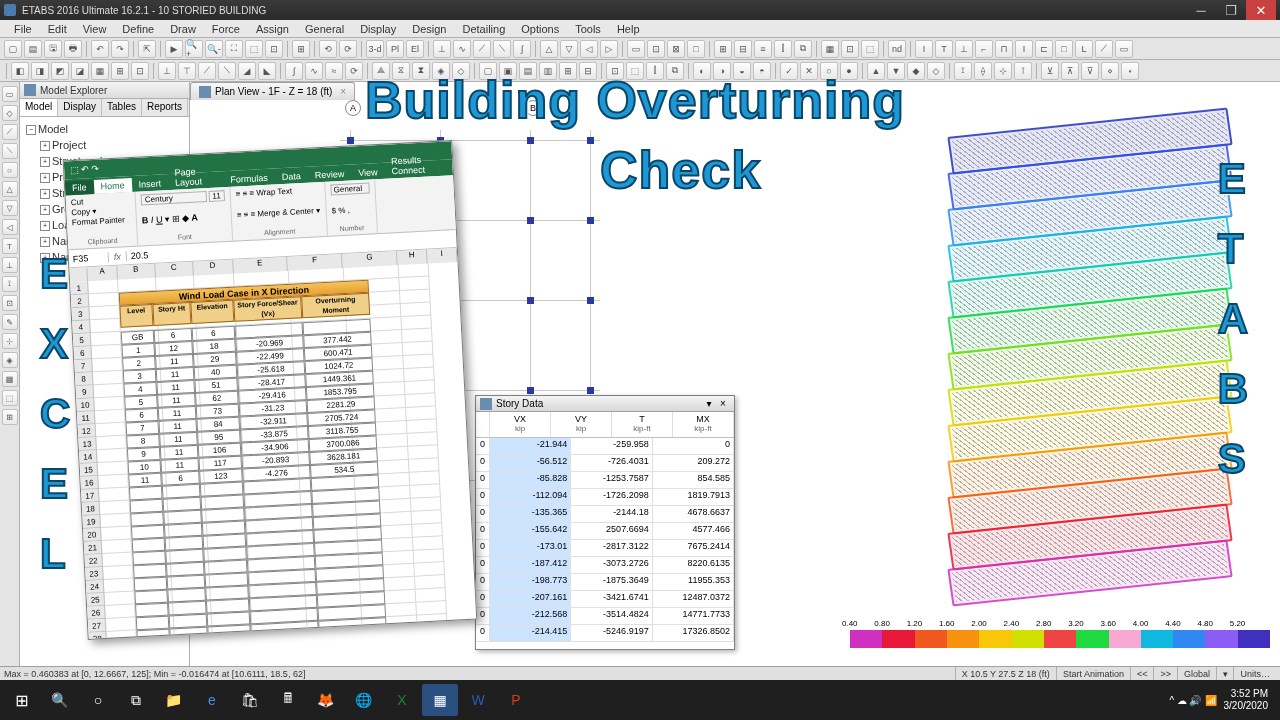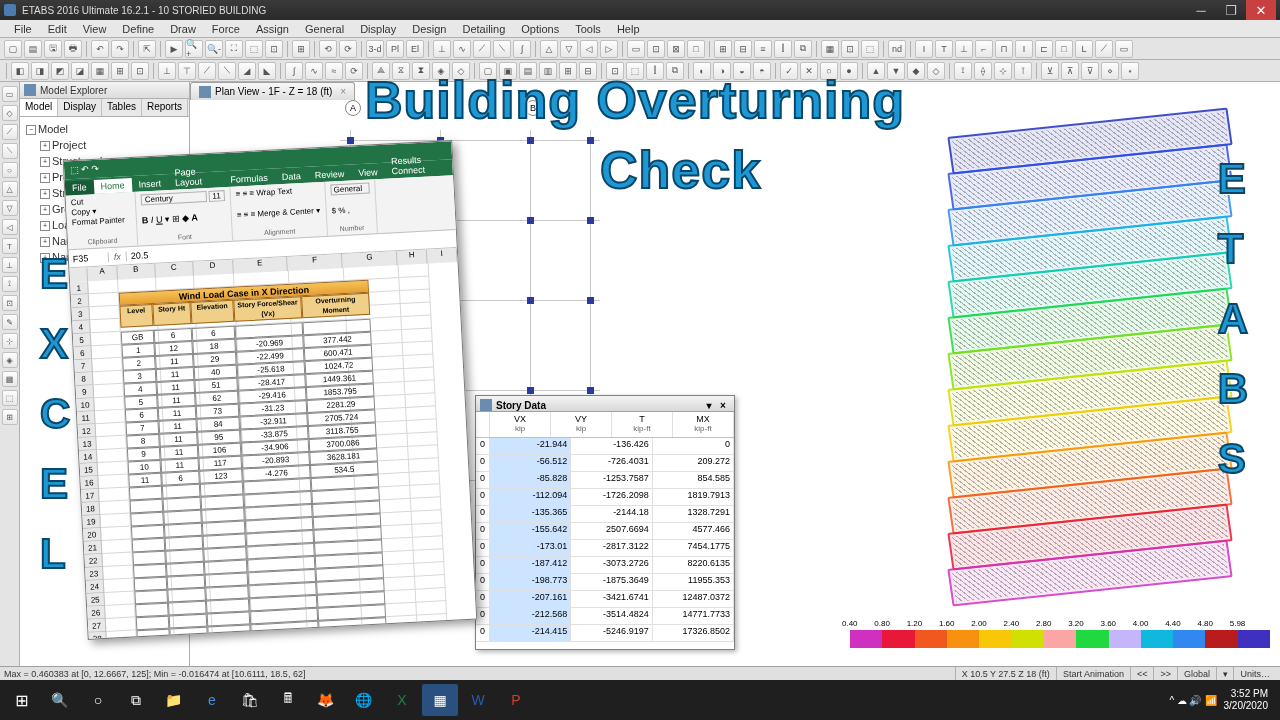--- a/index.html
+++ b/index.html
@@ -82,21 +82,21 @@
 .ex-body { position:relative; }
 .ex-row { display:flex; height:13px; }
 .ex-row .rn { width:18px; background:#e8e8e8; border-right:1px solid #c0c0c0; border-bottom:1px solid #c0c0c0; text-align:center; font-size:8px; line-height:13px; }
 .ex-row .c { border-right:1px solid #d8d8d8; border-bottom:1px solid #d8d8d8; font-size:8px; line-height:13px; padding:0 2px; overflow:hidden; white-space:nowrap; }
 .wind-header { background:linear-gradient(#f4c35a,#e8a030); font-weight:bold; text-align:center; border:1px solid #a06518; }
 .wind-th { background:#f0d088; font-weight:bold; text-align:center; border:1px solid #a06518; font-size:7px; }
 .wind-td { border:1px solid #888; text-align:center; font-size:8px; }
 
 
 .story-data { position:absolute; left:475px; top:395px; width:260px; height:255px; background:#fff; border:1px solid #808080; box-shadow:2px 2px 5px rgba(0,0,0,0.3); z-index:15; font-size:10px; }
-.sd-title { height:16px; background:linear-gradient(#f4f4f4,#d8d8d8); display:flex; align-items:flex-end; padding:0 4px; border-bottom:1px solid #a0a0a0; font-size:10px;font-weight:bold; }
+.sd-title { height:16px; background:linear-gradient(#f4f4f4,#d8d8d8); display:flex; align-items:center; padding:0 4px; border-bottom:1px solid #a0a0a0; font-size:10px; }
 .sd-title .spacer { flex:1; }
 .sd-title .btn { width:14px; text-align:center; font-size:10px; }
 .sd-head { display:flex; height:26px; border-bottom:1px solid #c0c0c0; }
 .sd-head div { flex:1; text-align:center; font-size:9px; padding-top:2px; border-right:1px solid #e0e0e0; }
 .sd-head .unit { display:block; font-size:8px; color:#666; }
 .sd-row { display:flex; height:17px; }
 .sd-row div { flex:1; border-right:1px solid #e0e0e0; border-bottom:1px solid #e0e0e0; padding:1px 3px; font-size:9px; text-align:right; }
 .sd-row div.sel { background:#cce4ff; }
 .sd-row div:first-child { flex:0 0 14px; text-align:center; }
 
@@ -429,40 +429,40 @@
         </div>
         <div class="cs-seg" style="background: rgb(248, 144, 16);">
           <span>1.60</span>
         </div>
         <div class="cs-seg" style="background: rgb(248, 200, 8);">
           <span>2.00</span>
         </div>
         <div class="cs-seg" style="background: rgb(208, 224, 0);">
           <span>2.40</span>
         </div>
-        <div class="cs-seg" style="background: #fca5a5;">
+        <div class="cs-seg" style="background: #ef4444;">
           <span>2.80</span>
         </div>
         <div class="cs-seg" style="background: rgb(32, 216, 64);">
           <span>3.20</span>
         </div>
-        <div class="cs-seg" style="background: #c4b5fd;">
+        <div class="cs-seg" style="background: #f9a8d4;">
           <span>3.60</span>
         </div>
         <div class="cs-seg" style="background: rgb(16, 184, 224);">
           <span>4.00</span>
         </div>
         <div class="cs-seg" style="background: rgb(48, 136, 240);">
           <span>4.40</span>
         </div>
-        <div class="cs-seg" style="background: #b91c1c;">
+        <div class="cs-seg" style="background: #8b5cf6;">
           <span>4.80</span>
         </div>
         <div class="cs-seg" style="background: rgb(64, 48, 192);">
-          <span>5.98</span>
+          <span>5.20</span>
         </div>
       </div>
   </div>
 </div>
 
 <div class="ov-title" style="left:365px; top:70px">Building Overturning</div>
 <div class="ov-title" style="left:600px; top:140px">Check</div>
 <div class="ov-side" style="left:40px; top:250px" id="ov-left">
     <div>E</div>
     <div>X</div>
@@ -1000,21 +1000,21 @@
       <div style="flex: 0 0 14px;"></div>
       <div>VX<span class="unit">kip</span></div>
       <div>VY<span class="unit">kip</span></div>
       <div>T<span class="unit">kip-ft</span></div>
       <div>MX<span class="unit">kip-ft</span></div>
     </div>
   <div id="sd-rows">
       <div class="sd-row">
         <div>0</div>
         <div class="sel">-21.944</div>
-        <div>-136.426</div>
+        <div>-259.958</div>
         <div>0</div>
       </div>
       <div class="sd-row">
         <div>0</div>
         <div class="sel">-56.512</div>
         <div>-726.4031</div>
         <div>209.272</div>
       </div>
       <div class="sd-row">
         <div>0</div>
@@ -1025,33 +1025,33 @@
       <div class="sd-row">
         <div>0</div>
         <div class="sel">-112.094</div>
         <div>-1726.2098</div>
         <div>1819.7913</div>
       </div>
       <div class="sd-row">
         <div>0</div>
         <div class="sel">-135.365</div>
         <div>-2144.18</div>
-        <div>1328.7291</div>
+        <div>4678.6637</div>
       </div>
       <div class="sd-row">
         <div>0</div>
         <div class="sel">-155.642</div>
         <div>2507.6694</div>
         <div>4577.466</div>
       </div>
       <div class="sd-row">
         <div>0</div>
         <div class="sel">-173.01</div>
         <div>-2817.3122</div>
-        <div>7454.1775</div>
+        <div>7675.2414</div>
       </div>
       <div class="sd-row">
         <div>0</div>
         <div class="sel">-187.412</div>
         <div>-3073.2726</div>
         <div>8220.6135</div>
       </div>
       <div class="sd-row">
         <div>0</div>
         <div class="sel">-198.773</div>

